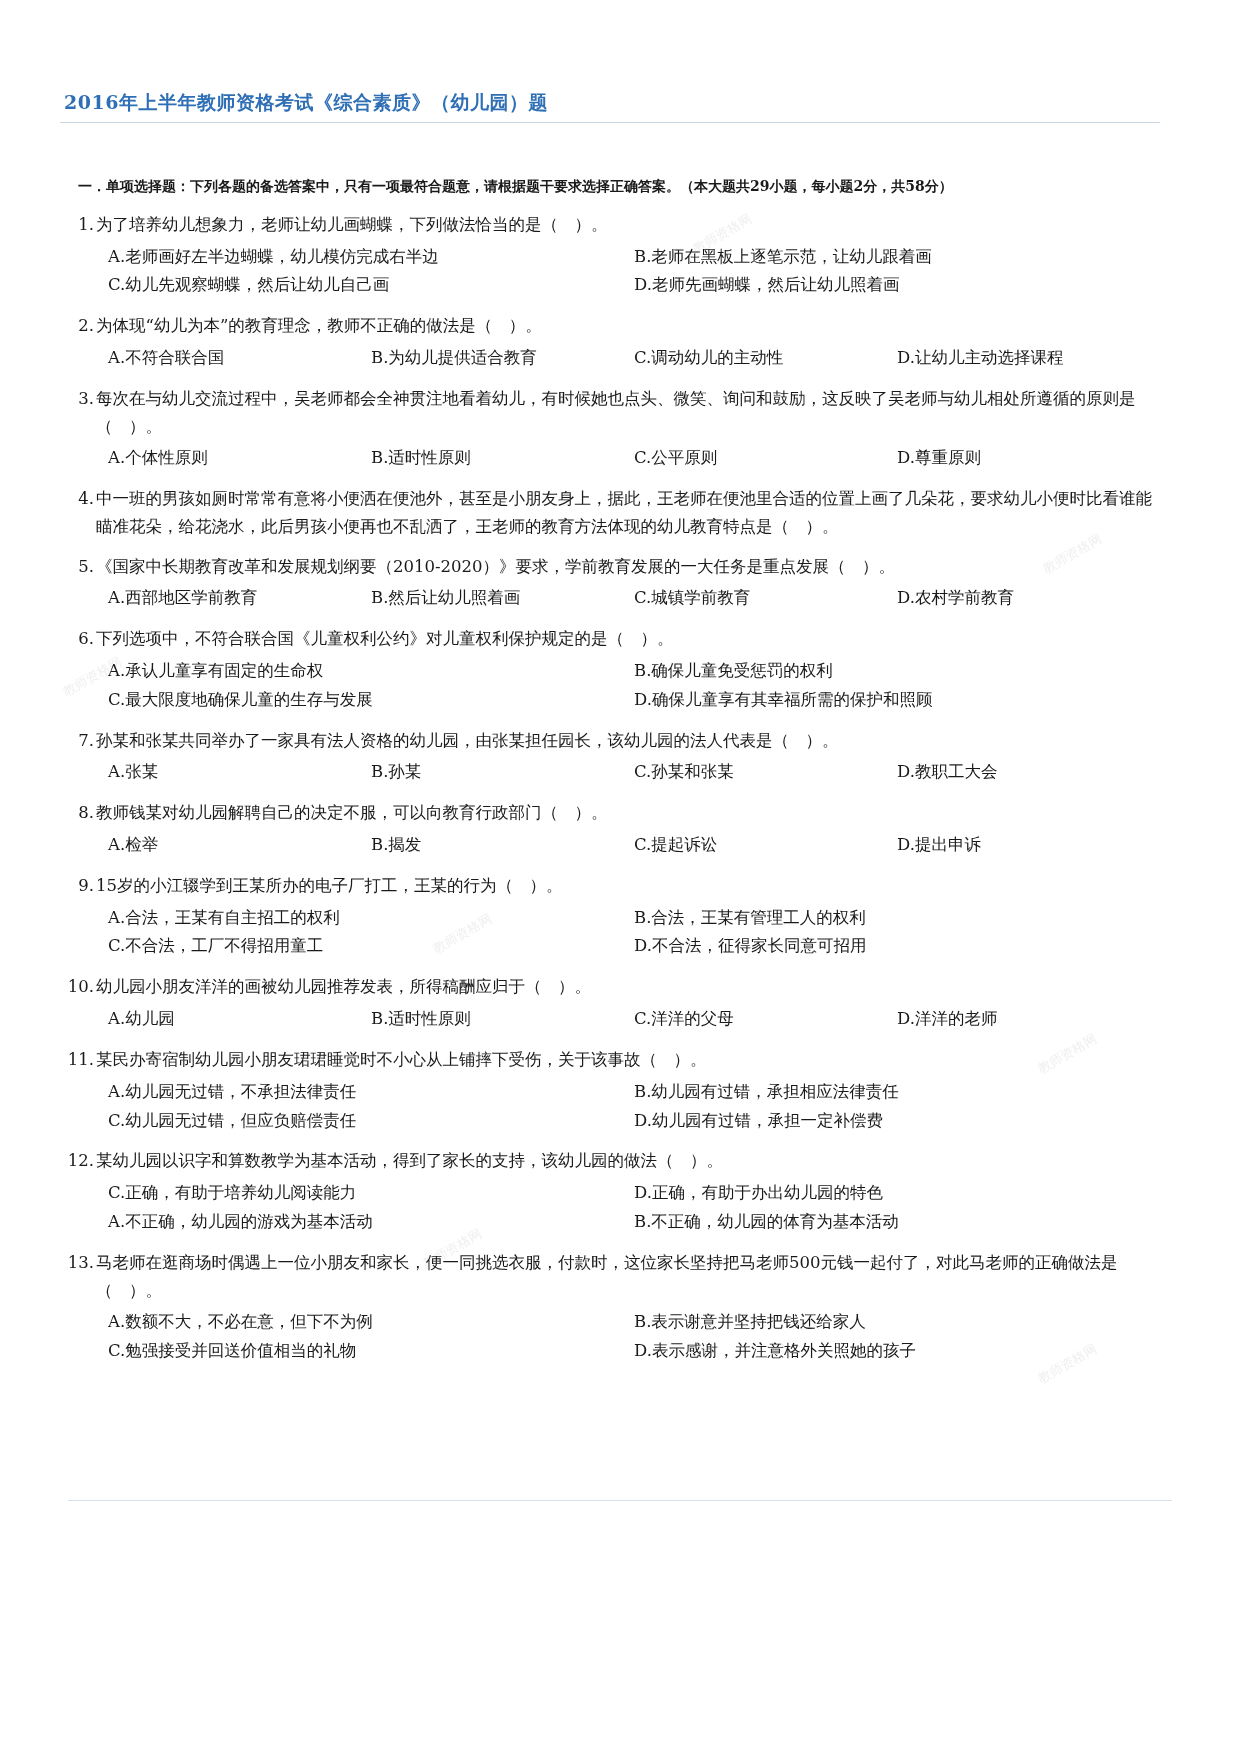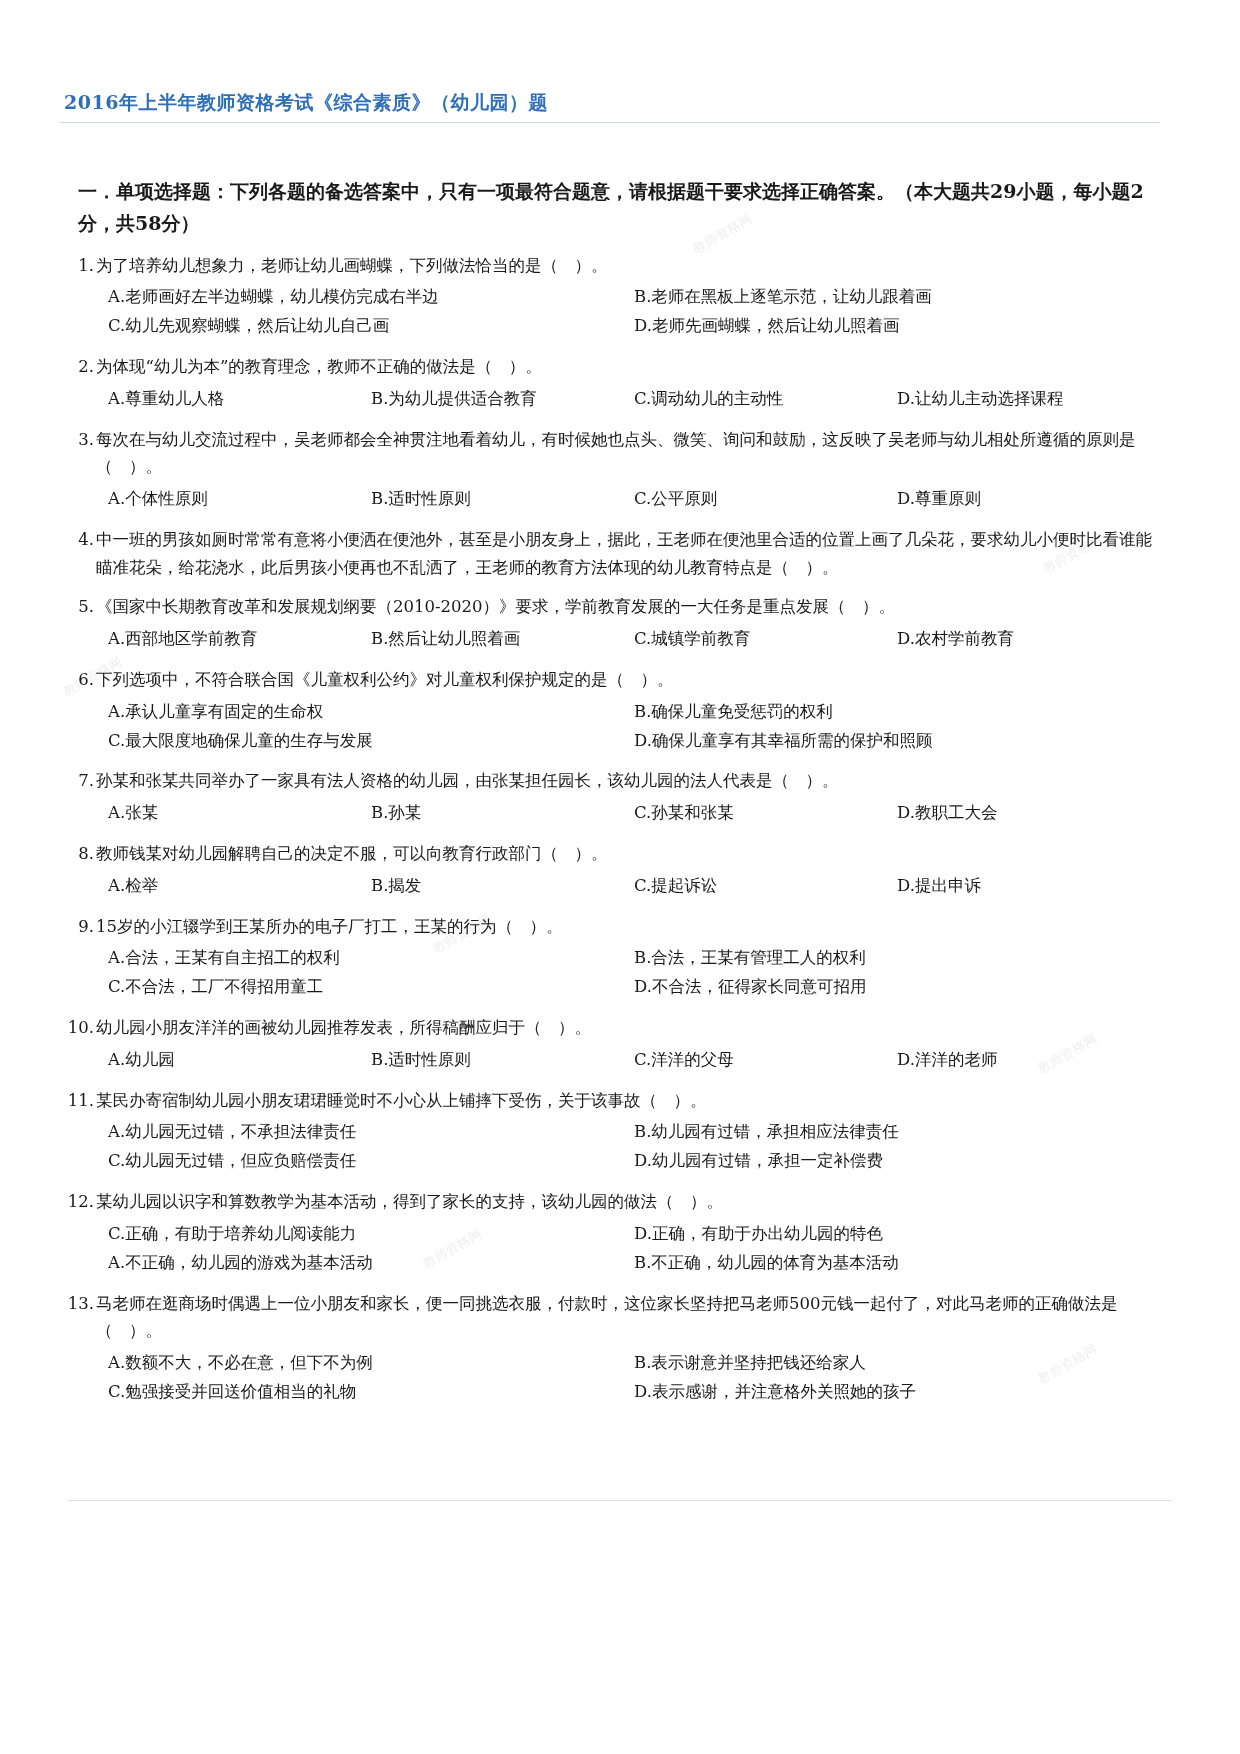--- a/index.html
+++ b/index.html
@@ -35,21 +35,21 @@
     font-size: 19px;
     font-weight: bold;
     letter-spacing: 0.5px;
     padding-left: 4px;
     padding-bottom: 6px;
     border-bottom: 1px solid #c9d6e4;
     font-family: "DejaVu Serif", "Liberation Serif", serif;
   }
   .section-head {
     margin-top: 52px;
-    font-size: 19px;
+    font-size: 14px;
     font-weight: bold;
     line-height: 1.7;
     padding-left: 18px;
   }
   .q {
     margin-top: 12px;
     font-size: 16.5px;
     line-height: 1.68;
   }
   .q-stem {
@@ -141,21 +141,21 @@
         </div>
       </div>
 
       <div class="q">
         <div class="q-stem">
           <span class="q-num">2.</span>
           <span class="q-text">为体现“幼儿为本”的教育理念，教师不正确的做法是（　）。</span>
         </div>
         <div class="opts cols4">
           <div class="opt-row">
-            <span class="opt">A.尊重幼儿人格</span>
+            <span class="opt">A.不符合联合国</span>
             <span class="opt">B.为幼儿提供适合教育</span>
             <span class="opt">C.调动幼儿的主动性</span>
             <span class="opt">D.让幼儿主动选择课程</span>
           </div>
         </div>
       </div>
 
       <div class="q">
         <div class="q-stem">
           <span class="q-num">3.</span>

